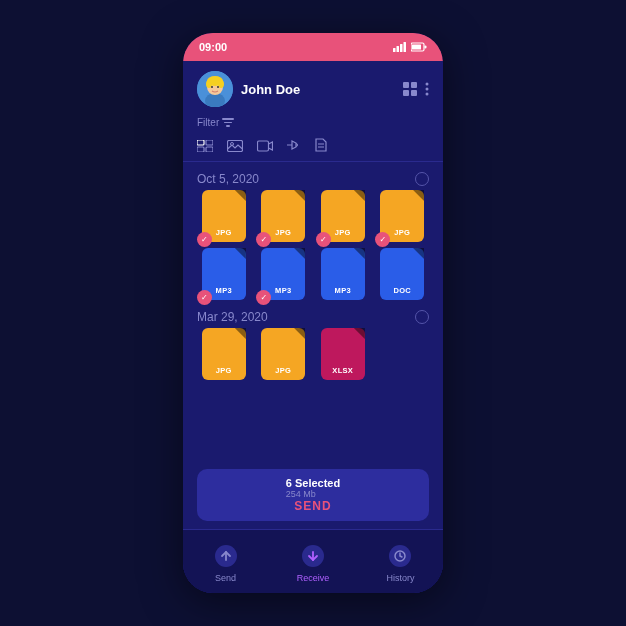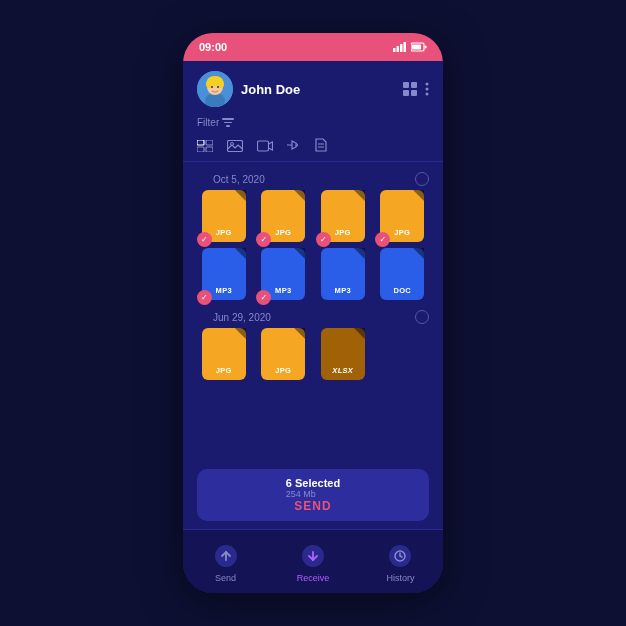--- a/index.html
+++ b/index.html
@@ -142,22 +142,21 @@
     .file-list::-webkit-scrollbar { width: 3px; }
     .file-list::-webkit-scrollbar-thumb { background: #3a3a9e; border-radius: 2px; }
     .date-row {
       display: flex;
       align-items: center;
       justify-content: space-between;
       padding: 6px 0 4px;
     }
     .date-label {
       color: #8888cc;
-      font-size: 10px;
-      margin-left: 16px;
+      font-size: 12px;
     }
     .date-check {
       width: 14px;
       height: 14px;
       border-radius: 50%;
       border: 1.5px solid #5555aa;
     }
     .files-grid {
       display: grid;
       grid-template-columns: repeat(4, 1fr);
@@ -448,42 +447,42 @@
           <div class="fcard" style="background:#2a5de8;">
             <svg style="position:absolute;top:0;right:0;width:11px;height:11px;" viewBox="0 0 11 11">
                 <polygon points="0,0 11,0 11,11" fill="rgba(0,0,0,0.25)"></polygon>
               </svg>
             <span class="label">DOC</span>
           </div>
         </div>
       </div>
 
       <div class="date-row">
-        <span class="date-label">Jun 29, 2020</span>
+        <span class="date-label">Mar 29, 2020</span>
         <div class="date-check"></div>
       </div>
       <div class="files-grid" style="grid-template-columns: repeat(4,1fr);">
         <div class="file-item">
           <div class="fcard" style="background:#f5a623;">
             <svg style="position:absolute;top:0;right:0;width:11px;height:11px;" viewBox="0 0 11 11">
                 <polygon points="0,0 11,0 11,11" fill="rgba(0,0,0,0.25)"></polygon>
               </svg>
             <span class="label">JPG</span>
           </div>
         </div>
         <div class="file-item">
           <div class="fcard" style="background:#f5a623;">
             <svg style="position:absolute;top:0;right:0;width:11px;height:11px;" viewBox="0 0 11 11">
                 <polygon points="0,0 11,0 11,11" fill="rgba(0,0,0,0.25)"></polygon>
               </svg>
             <span class="label">JPG</span>
           </div>
         </div>
         <div class="file-item">
-          <div class="fcard" style="background:#a16207;font-style:italic;">
+          <div class="fcard" style="background:#be185d;">
             <svg style="position:absolute;top:0;right:0;width:11px;height:11px;" viewBox="0 0 11 11">
                 <polygon points="0,0 11,0 11,11" fill="rgba(0,0,0,0.25)"></polygon>
               </svg>
             <span class="label">XLSX</span>
           </div>
         </div>
         <div style="width:44px;height:52px;"></div>
       </div>
     </div>
 

